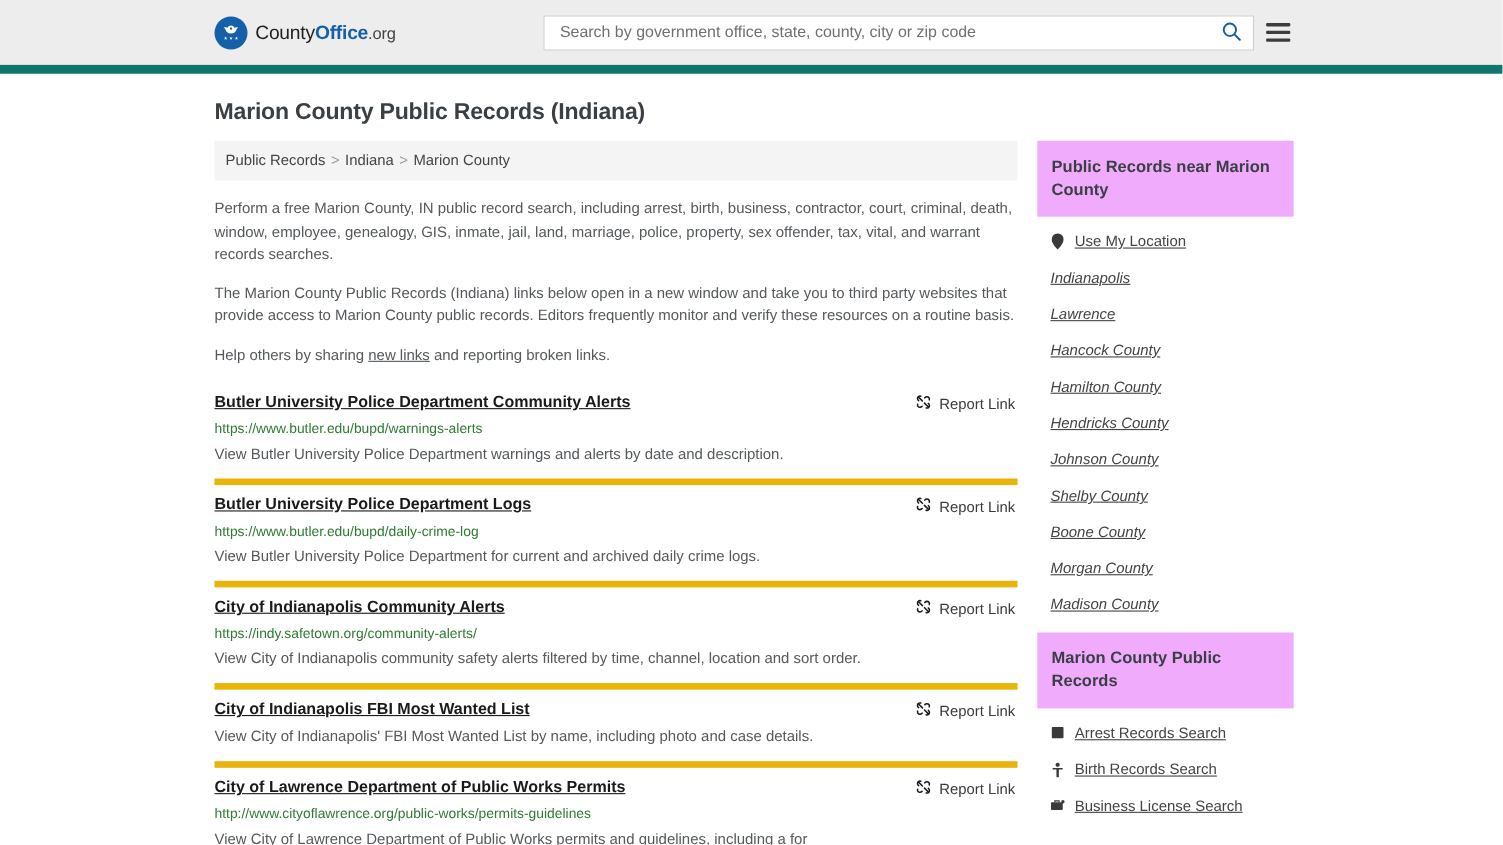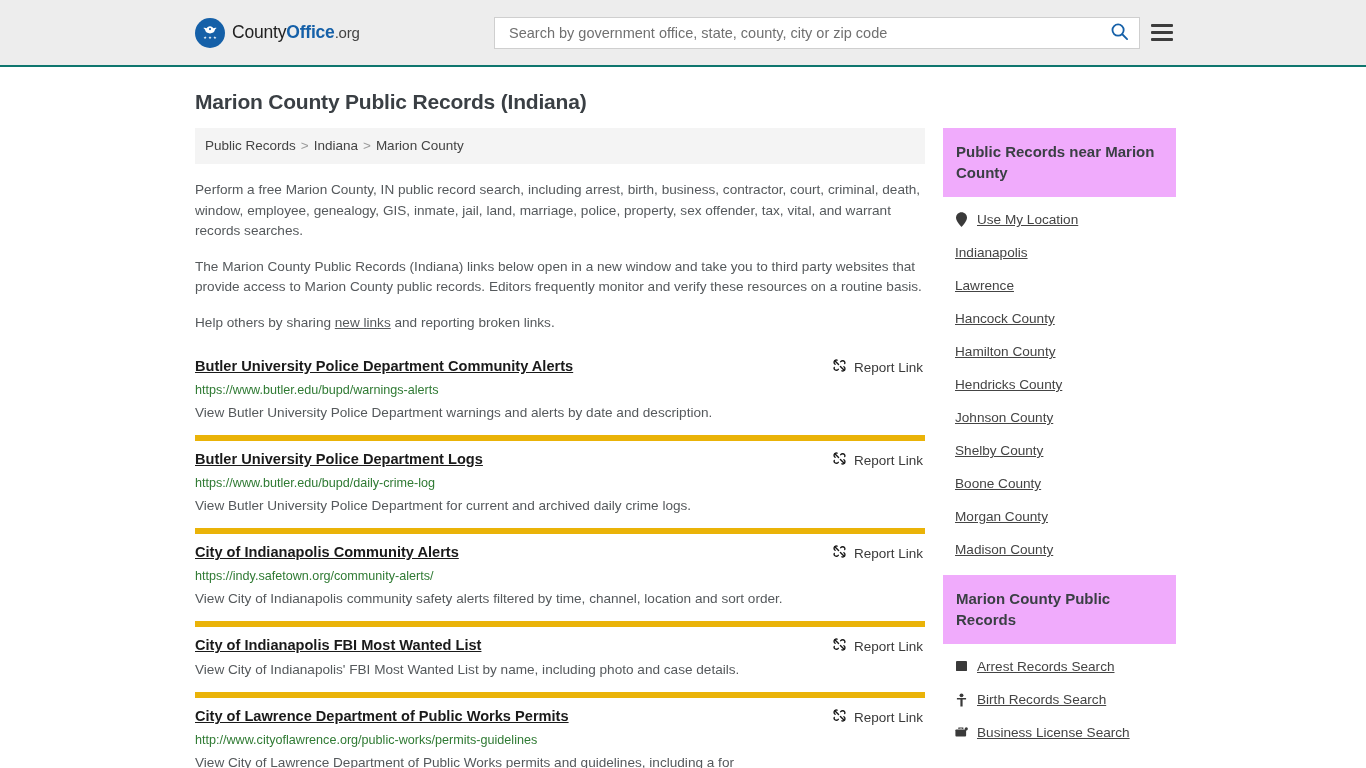--- a/index.html
+++ b/index.html
@@ -9,21 +9,21 @@
     overflow: hidden;
     background: #ffffff;
     font-family: "Liberation Sans", sans-serif;
     color: #333333;
   }
 
   
   .site-header {
     height: 67px;
     background: #ededed;
-    border-bottom: 2px solid #0f766e;
+    border-bottom: 8px solid #0f766e;
     display: flex;
     align-items: center;
     position: relative;
   }
   .brand {
     position: absolute;
     left: 195px;
     display: flex;
     align-items: center;
     gap: 7px;
@@ -200,21 +200,21 @@
   }
   .side-icon {
     width: 13px;
     display: inline-flex;
     justify-content: center;
     align-items: center;
     flex-shrink: 0;
     color: #3a3a3a;
     font-size: 13px;
   }
-  .side-item.plain { padding-left: 0; }
+  .side-item.plain { padding-left: 0; font-style: italic; }
   .side-item.plain { padding-left: 0px; }
 </style>
 </head>
 <body>
 
 <div class="site-header">
 
   <div class="brand">
     <span class="brand-logo">
       <svg width="24" height="24" viewBox="0 0 24 24" aria-hidden="true">

